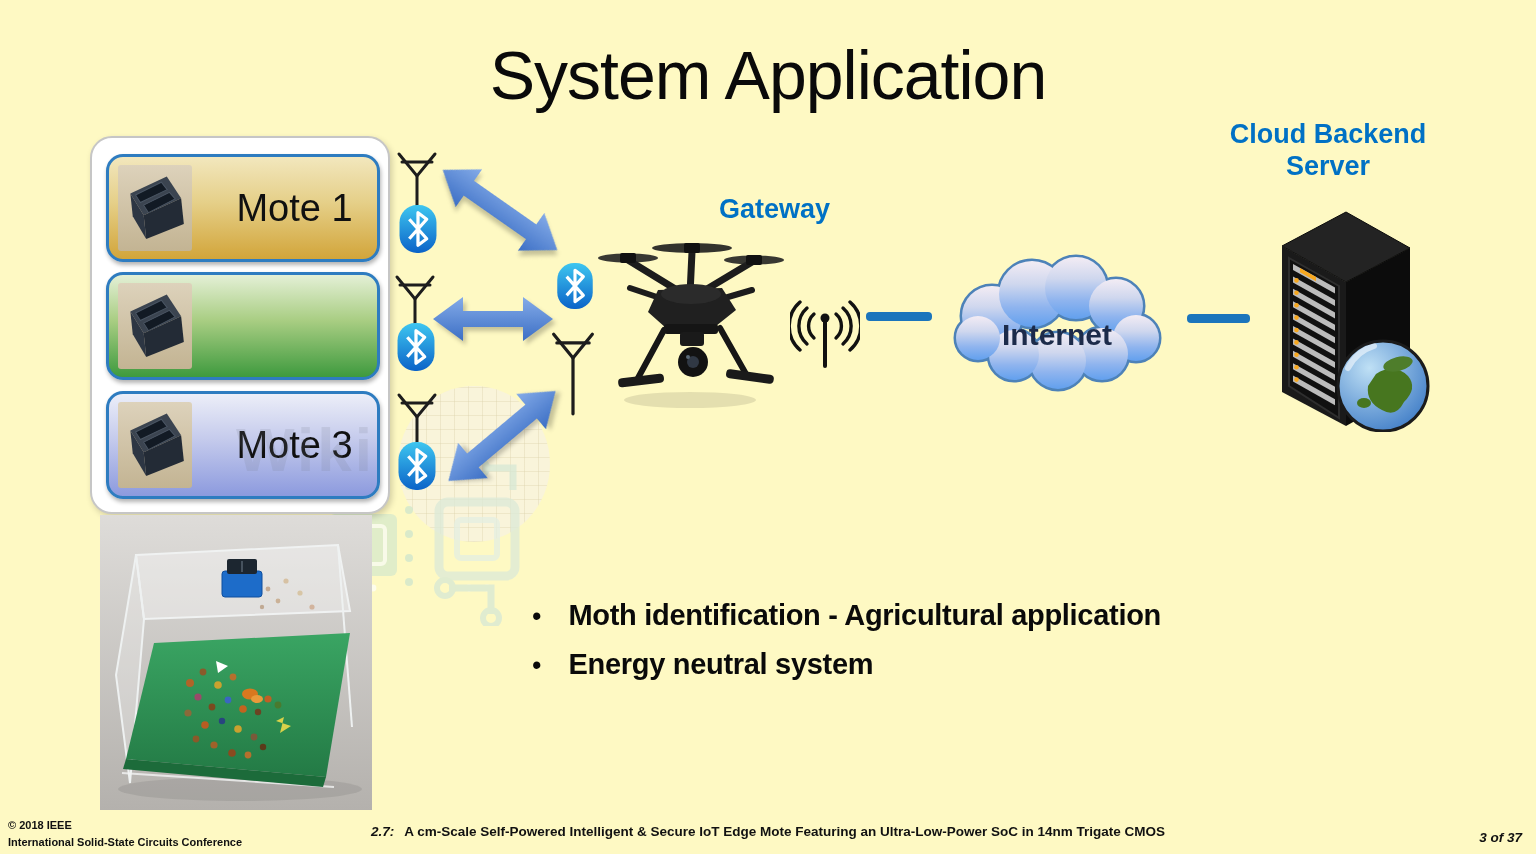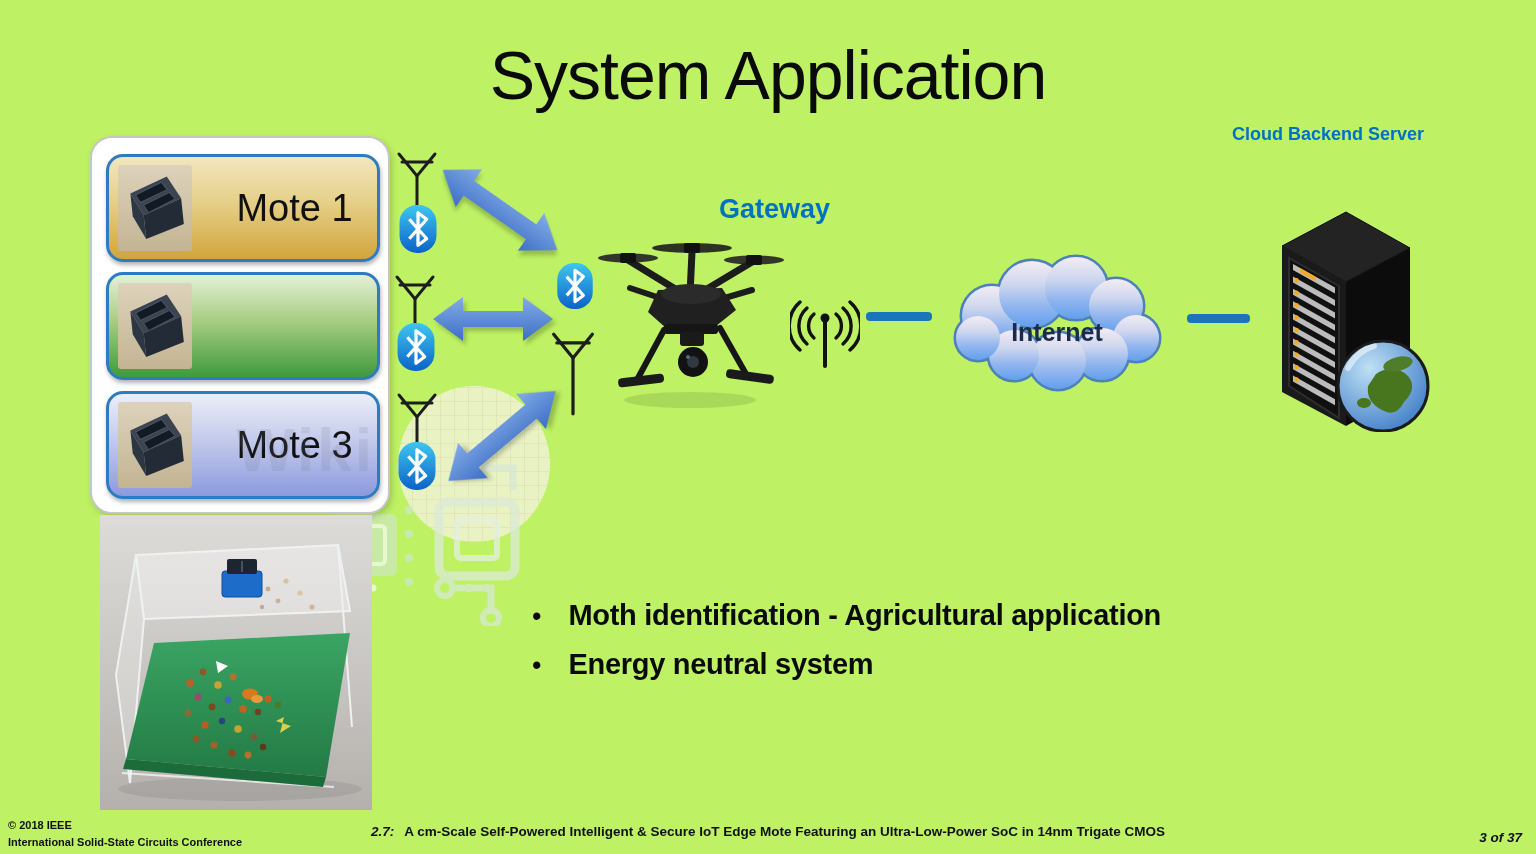--- a/index.html
+++ b/index.html
@@ -1,16 +1,16 @@
 <!DOCTYPE html>
 <html><head>
 <meta charset="utf-8">
 <style>
   html,body{margin:0;padding:0;background:#fff;}
-  #slide{position:relative;width:1536px;height:854px;background:#bef264;overflow:hidden;
+  #slide{position:relative;width:1536px;height:854px;background:#fef9c3;overflow:hidden;
          font-family:"Liberation Sans",sans-serif;color:#111;}
 
   
   .title{position:absolute;left:0;right:0;top:36px;text-align:center;
          font-size:68px;font-weight:400;letter-spacing:-1px;color:#0a0a0a;}
 
   
   .wm-circle{position:absolute;left:398px;top:386px;width:152px;height:156px;border-radius:50%;
     background:
       repeating-linear-gradient(0deg, rgba(216,206,166,.35) 0 1px, transparent 1px 14px),
@@ -47,25 +47,25 @@
   .drone{position:absolute;left:594px;top:228px;z-index:3;}
 
   
   .blue-line{position:absolute;height:9px;background:#1b75bc;border-radius:4px;z-index:3;}
   .line1{left:866px;top:312px;width:66px;}
   .line2{left:1187px;top:314px;width:63px;}
 
   
   .cloud-wrap{position:absolute;left:934px;top:244px;width:246px;height:158px;z-index:3;}
   .cloud-label{position:absolute;left:0;right:0;top:74px;text-align:center;
-    font-size:25px;font-weight:600;color:#1c2b4a;}
+    font-size:30px;font-weight:600;color:#1c2b4a;}
 
   
   .server-label{position:absolute;left:1200px;top:118px;width:256px;text-align:center;
-    font-size:18px;font-weight:700;line-height:32px;color:#0071c5;z-index:3;}
+    font-size:27px;font-weight:700;line-height:32px;color:#0071c5;z-index:3;}
   .server{position:absolute;left:1256px;top:196px;z-index:3;}
 
   
   .case-photo{position:absolute;left:100px;top:515px;z-index:2;}
 
   
   .bullets{position:absolute;left:532px;top:598px;z-index:3;}
   .bullet-row{display:flex;align-items:flex-start;margin-bottom:13px;}
   .bullet-row::before{content:"•";font-size:27px;line-height:36px;margin-right:27px;color:#0a0a0a;}
   .bullet-text{font-size:29px;font-weight:700;line-height:34px;letter-spacing:-.3px;color:#0a0a0a;}

